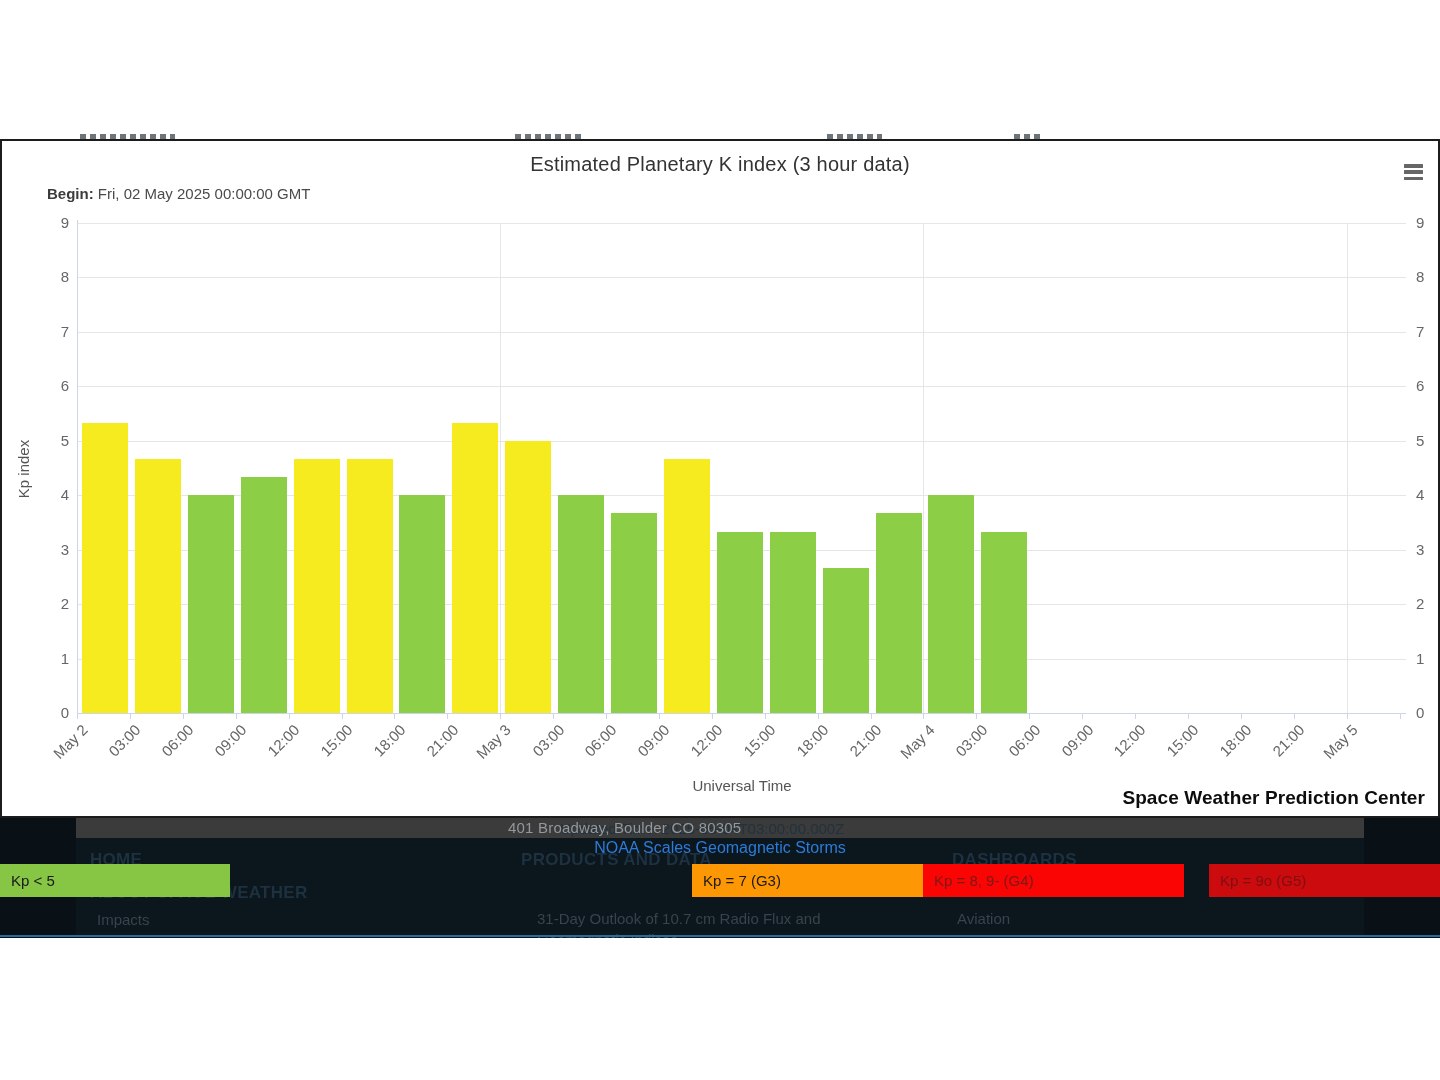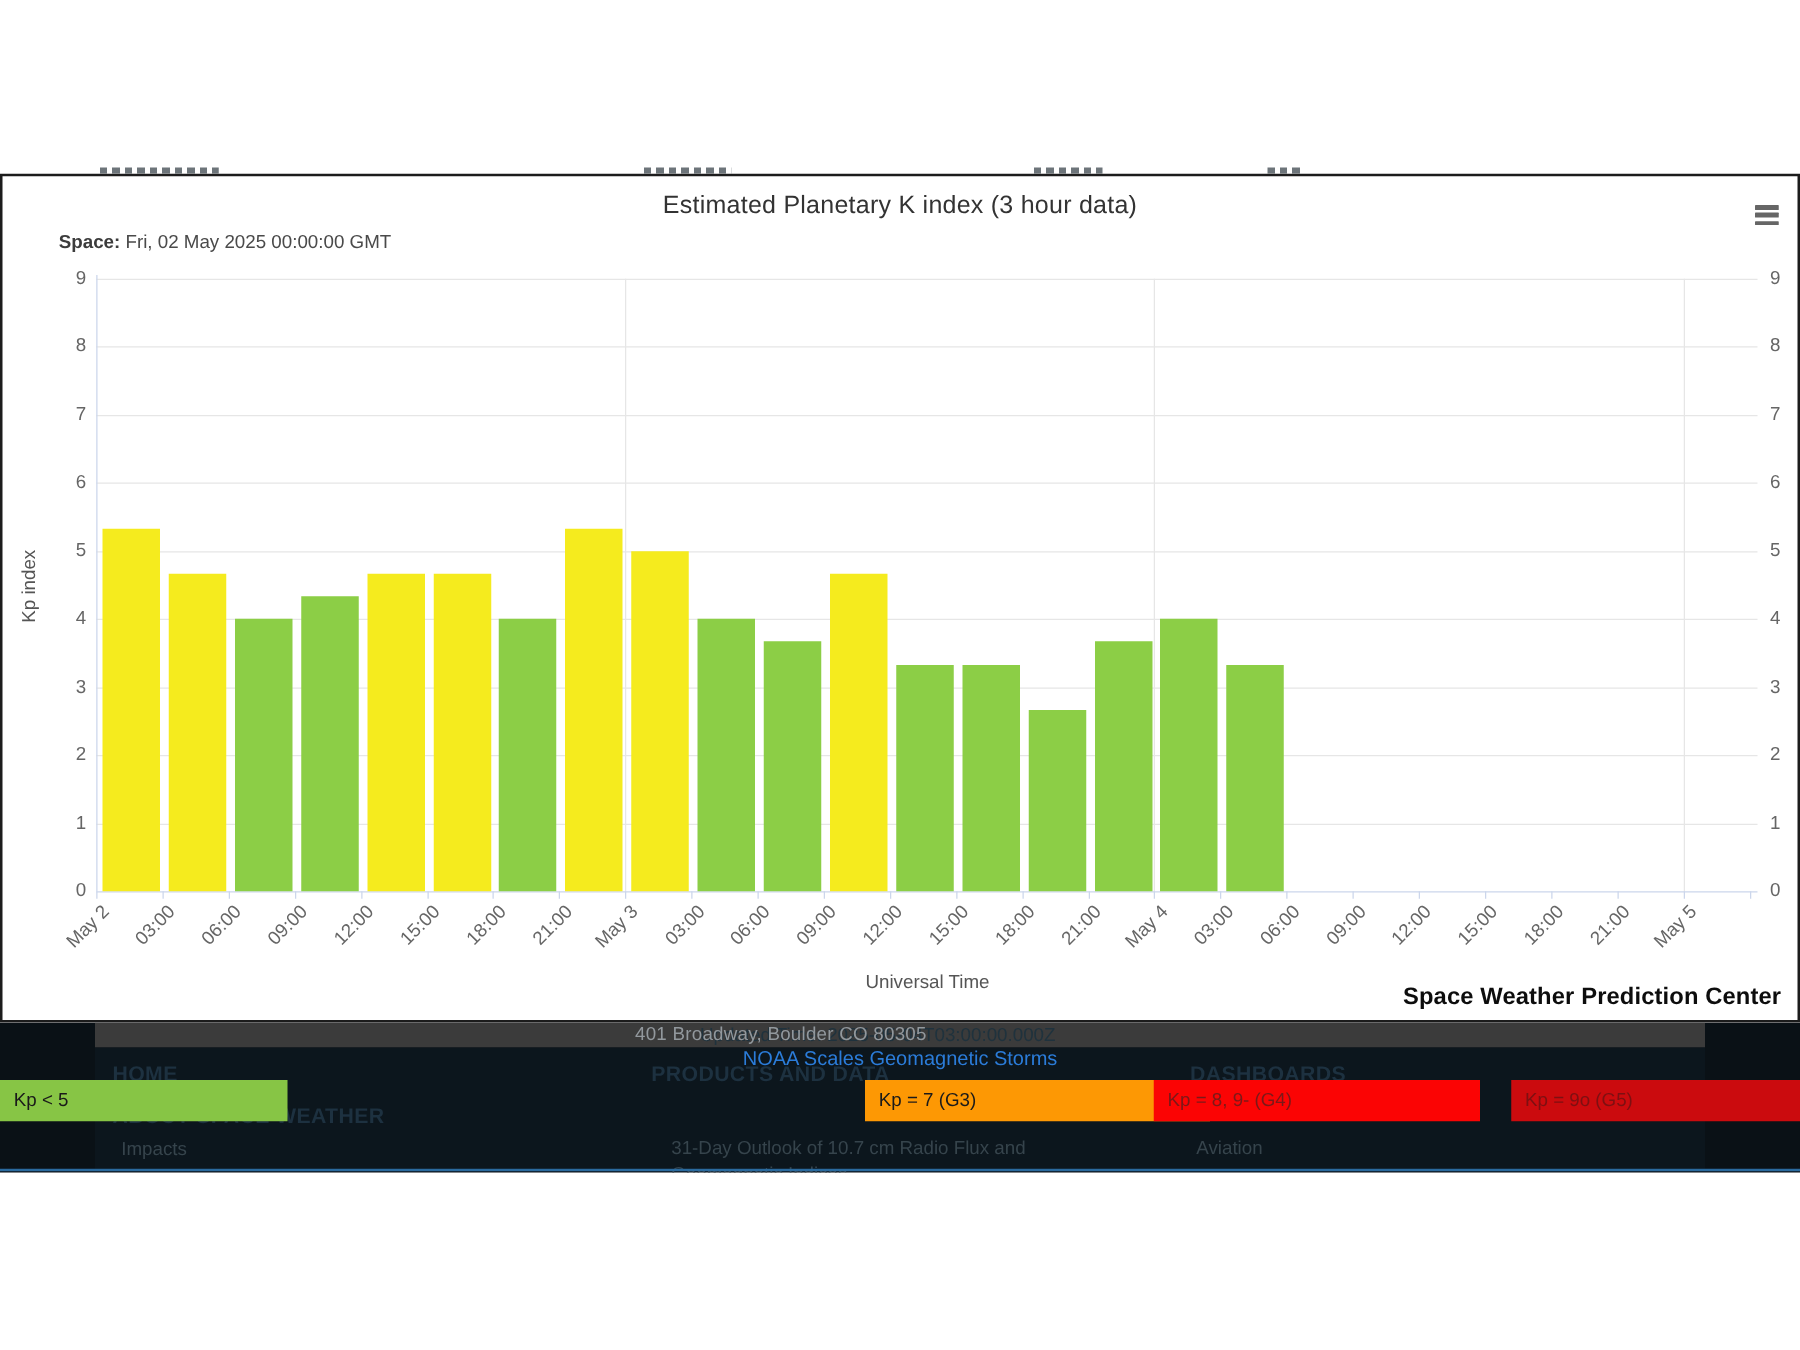--- a/index.html
+++ b/index.html
@@ -90,21 +90,21 @@
 
   <div id="legend">
       <div class="legend-seg" style="left: 0px; width: 230px; background: rgb(135, 197, 69); color: rgb(26, 26, 26);">Kp &lt; 5</div>
       <div class="legend-seg" style="left: 692px; width: 276px; background: rgb(253, 152, 4); color: rgb(26, 26, 26);">Kp = 7 (G3)</div>
       <div class="legend-seg" style="left: 923px; width: 261px; background: rgb(251, 4, 4); color: rgb(122, 25, 25);">Kp = 8, 9- (G4)</div>
       <div class="legend-seg" style="left: 1209px; width: 231px; background: rgb(203, 11, 14); color: rgb(125, 16, 18);">Kp = 9o (G5)</div>
     </div>
 
   <div id="chart-card">
     <div id="chart-title">Estimated Planetary K index (3 hour data)</div>
-    <div id="begin-line"><b>Space:</b><span> Fri, 02 May 2025 00:00:00 GMT</span></div>
+    <div id="begin-line"><b>Begin:</b><span> Fri, 02 May 2025 00:00:00 GMT</span></div>
     <div id="context-menu-btn">
       <div class="bar"></div>
       <div class="bar"></div>
       <div class="bar"></div>
     </div>
     <div id="plot-layer">
         <div class="gridline-h" style="left: 75px; top: 517.556px; width: 1329px;"></div>
         <div class="gridline-h" style="left: 75px; top: 463.111px; width: 1329px;"></div>
         <div class="gridline-h" style="left: 75px; top: 408.667px; width: 1329px;"></div>
         <div class="gridline-h" style="left: 75px; top: 354.222px; width: 1329px;"></div>

